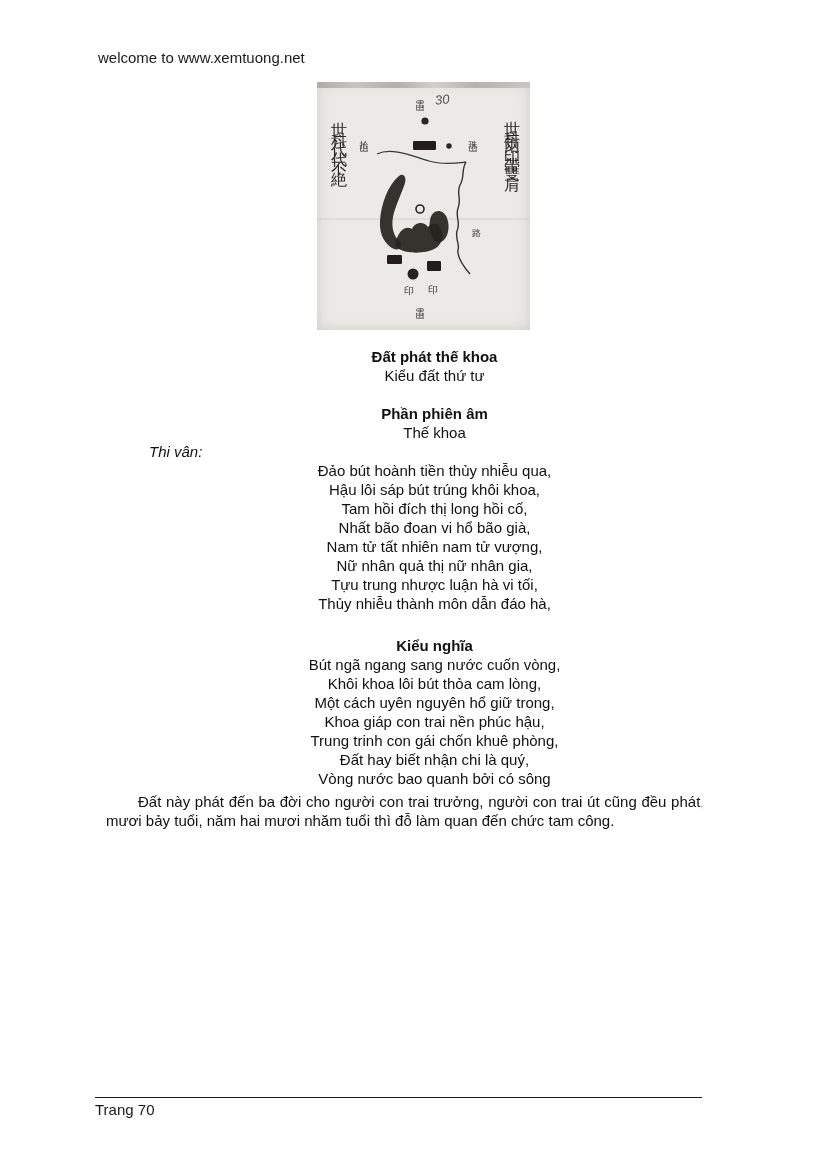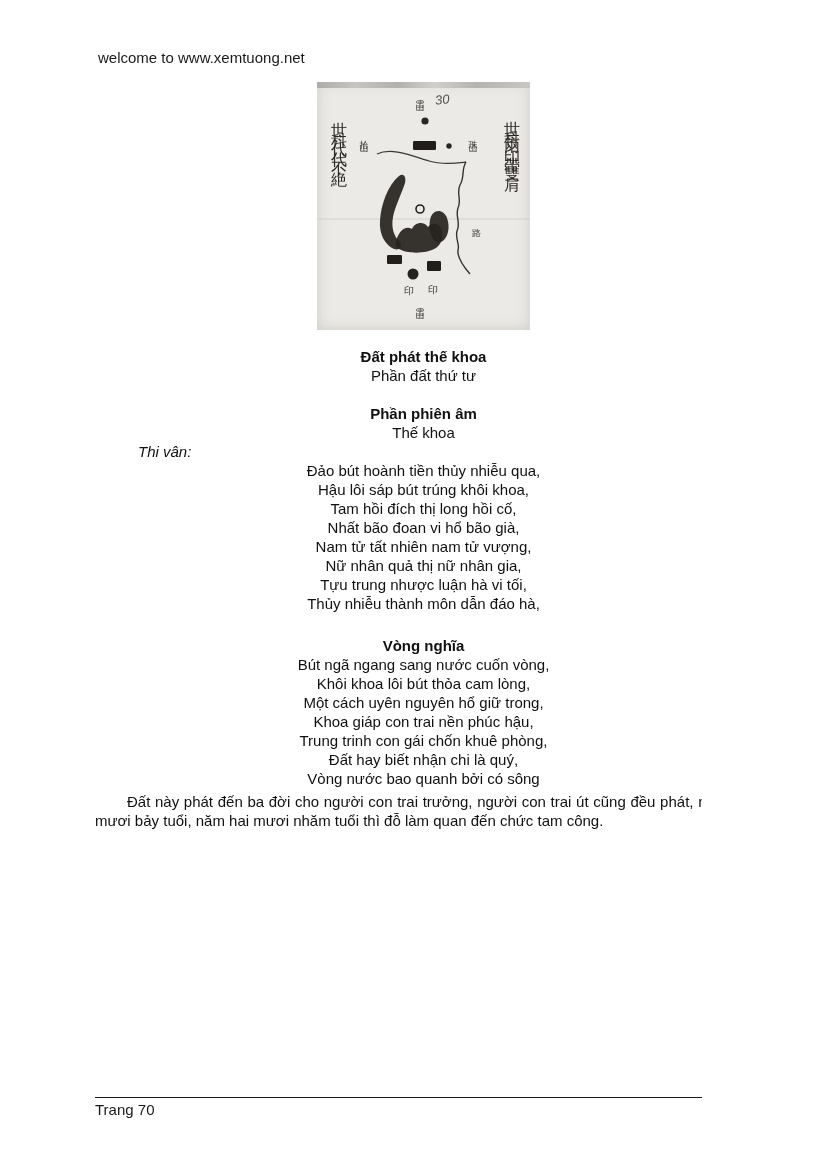--- a/index.html
+++ b/index.html
@@ -28,21 +28,21 @@
     position:absolute; writing-mode:vertical-rl; text-orientation:upright;
     color:#3a3632; font-size:9px; letter-spacing:3px; line-height:1;
     font-family:"DejaVu Sans",sans-serif;
   }
   .hsmall { position:absolute; color:#3a3632; font-size:9px; line-height:1;
     font-family:"DejaVu Sans",sans-serif; }
   .num30 { position:absolute; left:118px; top:10px; font-size:13px; color:#55504b;
     font-style:italic; transform:rotate(-6deg); }
 
   
-  .textcol { position:absolute; left:95px; top:347px; width:657px;
+  .textcol { position:absolute; left:106px; top:347px; width:657px;
     font-size:15px; line-height:19px; }
   .ctr { text-align:center; }
   .b { font-weight:bold; }
   .spacer { height:19px; }
   .thivan { text-align:left; padding-left:43px;font-style:italic; }
   .gn-head { margin-top:4px; }
   .para { text-align:justify; text-indent:32px; margin-top:4px; }
 
   
   .footrule { position:absolute; left:95px; top:1097px; width:658px; height:0;
@@ -101,35 +101,35 @@
     <div class="vsmall" style="left:42px; top:51px;">拾山</div>
     <div class="vsmall" style="left:151px; top:51px;">珠山</div>
     <div class="hsmall" style="left:155px; top:147px;">路</div>
     <div class="hsmall" style="left:87px; top:204px; font-size:10px;">印</div>
     <div class="hsmall" style="left:111px; top:203px; font-size:10px;">印</div>
     <div class="vsmall" style="left:98px; top:218px;">雪山</div>
   </div>
 
   <div class="textcol">
     <div class="ctr b">Đất phát thế khoa</div>
-    <div class="ctr">Phần đất thứ tư</div>
+    <div class="ctr">Kiểu đất thứ tư</div>
     <div class="spacer"></div>
     <div class="ctr b">Phần phiên âm</div>
     <div class="ctr">Thế khoa</div>
     <div class="thivan">Thi vân:</div>
     <div class="ctr">Đảo bút hoành tiền thủy nhiễu qua,</div>
     <div class="ctr">Hậu lôi sáp bút trúng khôi khoa,</div>
     <div class="ctr">Tam hồi đích thị long hồi cố,</div>
     <div class="ctr">Nhất bão đoan vi hổ bão già,</div>
     <div class="ctr">Nam tử tất nhiên nam tử vượng,</div>
     <div class="ctr">Nữ nhân quả thị nữ nhân gia,</div>
     <div class="ctr">Tựu trung nhược luận hà vi tối,</div>
     <div class="ctr">Thủy nhiễu thành môn dẫn đáo hà,</div>
     <div class="spacer"></div>
-    <div class="ctr b gn-head">Vòng nghĩa</div>
+    <div class="ctr b gn-head">Kiểu nghĩa</div>
     <div class="ctr">Bút ngã ngang sang nước cuốn vòng,</div>
     <div class="ctr">Khôi khoa lôi bút thỏa cam lòng,</div>
     <div class="ctr">Một cách uyên nguyên hổ giữ trong,</div>
     <div class="ctr">Khoa giáp con trai nền phúc hậu,</div>
     <div class="ctr">Trung trinh con gái chốn khuê phòng,</div>
     <div class="ctr">Đất hay biết nhận chi là quý,</div>
     <div class="ctr">Vòng nước bao quanh bởi có sông</div>
     <div class="para">Đất này phát đến ba đời cho người con trai trưởng, người con trai út cũng đều phát, năm hai mươi bảy tuổi, năm hai mươi nhăm tuổi thì đỗ làm quan đến chức tam công.</div>
   </div>
 

